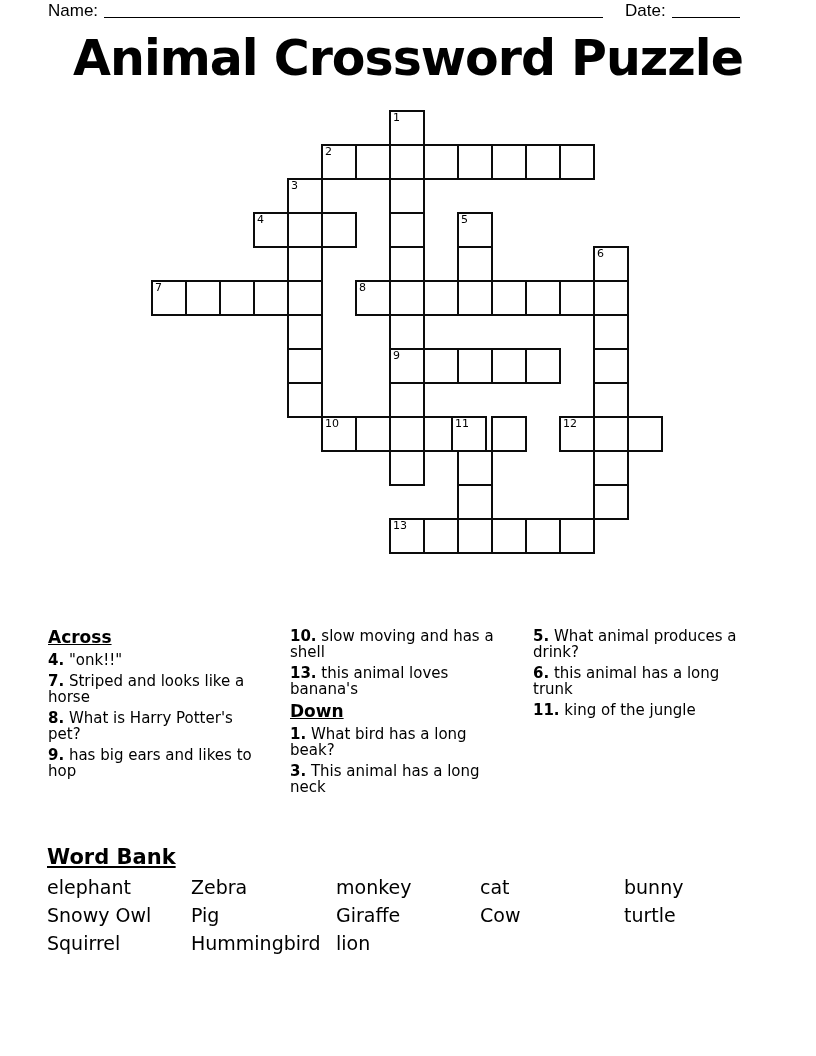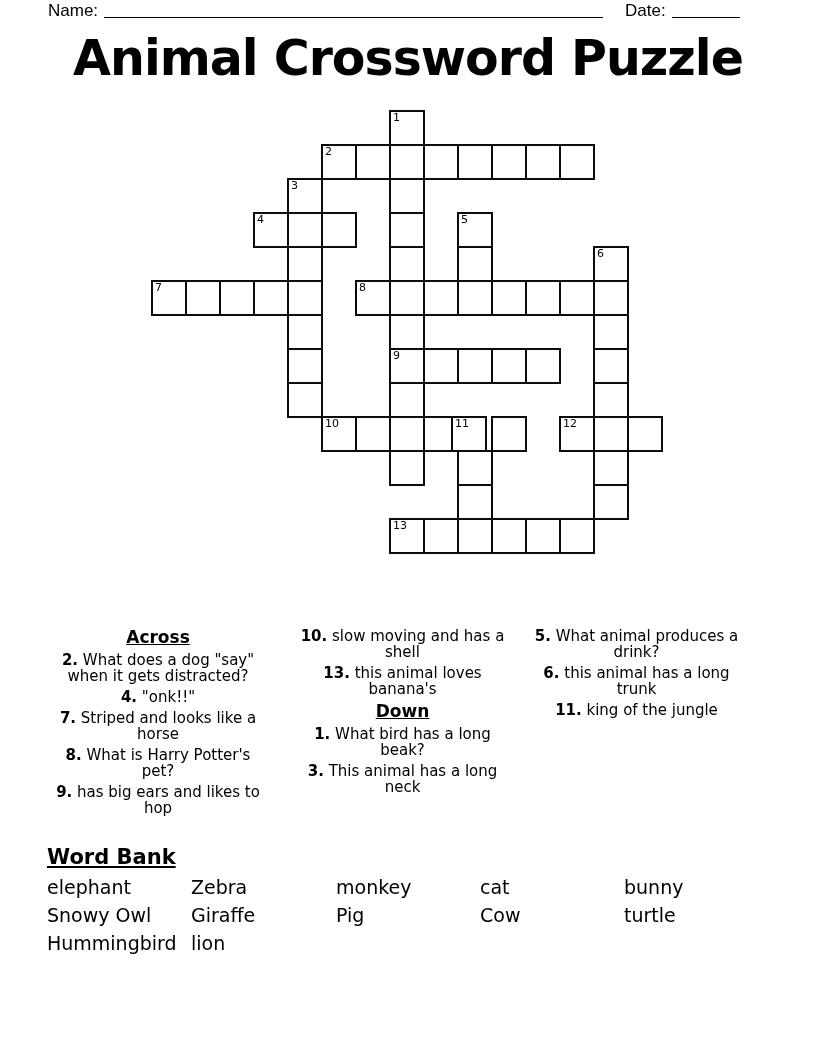--- a/index.html
+++ b/index.html
@@ -34,21 +34,21 @@
   .cell{
     position:absolute;width:36px;height:36px;
     box-sizing:border-box;border:2px solid #0c0c0c;background:#fff;
   }
   .cellnum{
     position:absolute;left:2px;top:0px;
     font-size:11px;line-height:12px;color:#000;
   }
 
   
-  .clue-col{position:absolute;top:628px;font-size:15px;line-height:16px;text-align:center;}
+  .clue-col{position:absolute;top:628px;font-size:15px;line-height:16px;}
   #clue-col-1{left:48px;width:220px;}
   #clue-col-2{left:290px;width:225px;}
   #clue-col-3{left:533px;width:207px;}
   .clue-heading{
     font-size:17px;line-height:19px;font-weight:bold;
     text-decoration:underline;margin:0 0 5px 0;
   }
   .clue{margin:0 0 5px 0;}
   .cluenum{font-weight:bold;}
 
@@ -166,21 +166,20 @@
       </div>
       <div class="cell" style="left: 272px; top: 408px;"></div>
       <div class="cell" style="left: 306px; top: 408px;"></div>
       <div class="cell" style="left: 340px; top: 408px;"></div>
       <div class="cell" style="left: 374px; top: 408px;"></div>
       <div class="cell" style="left: 408px; top: 408px;"></div>
     </div>
 
   <div class="clue-col" id="clue-col-1">
       <div class="clue-heading">Across</div>
-      <div class="clue"><span class="cluenum">2.</span> <span>What does a dog "say" when it gets distracted?</span></div>
       <div class="clue"><span class="cluenum">4.</span> <span>"onk!!"</span></div>
       <div class="clue"><span class="cluenum">7.</span> <span>Striped and looks like a horse</span></div>
       <div class="clue"><span class="cluenum">8.</span> <span>What is Harry Potter's pet?</span></div>
       <div class="clue"><span class="cluenum">9.</span> <span>has big ears and likes to hop</span></div>
     </div>
   <div class="clue-col" id="clue-col-2">
       <div class="clue"><span class="cluenum">10.</span> <span>slow moving and has a shell</span></div>
       <div class="clue"><span class="cluenum">13.</span> <span>this animal loves banana's</span></div>
       <div class="clue-heading">Down</div>
       <div class="clue"><span class="cluenum">1.</span> <span>What bird has a long beak?</span></div>
@@ -193,23 +192,24 @@
     </div>
 
   <div id="wordbank-heading">Word Bank</div>
   <div id="wordbank">
       <div>elephant</div>
       <div>Zebra</div>
       <div>monkey</div>
       <div>cat</div>
       <div>bunny</div>
       <div>Snowy Owl</div>
+      <div>Pig</div>
       <div>Giraffe</div>
-      <div>Pig</div>
       <div>Cow</div>
       <div>turtle</div>
+      <div>Squirrel</div>
       <div>Hummingbird</div>
       <div>lion</div>
       <div></div>
       <div></div>
     </div>
 
 </div>
 
 </body></html>

